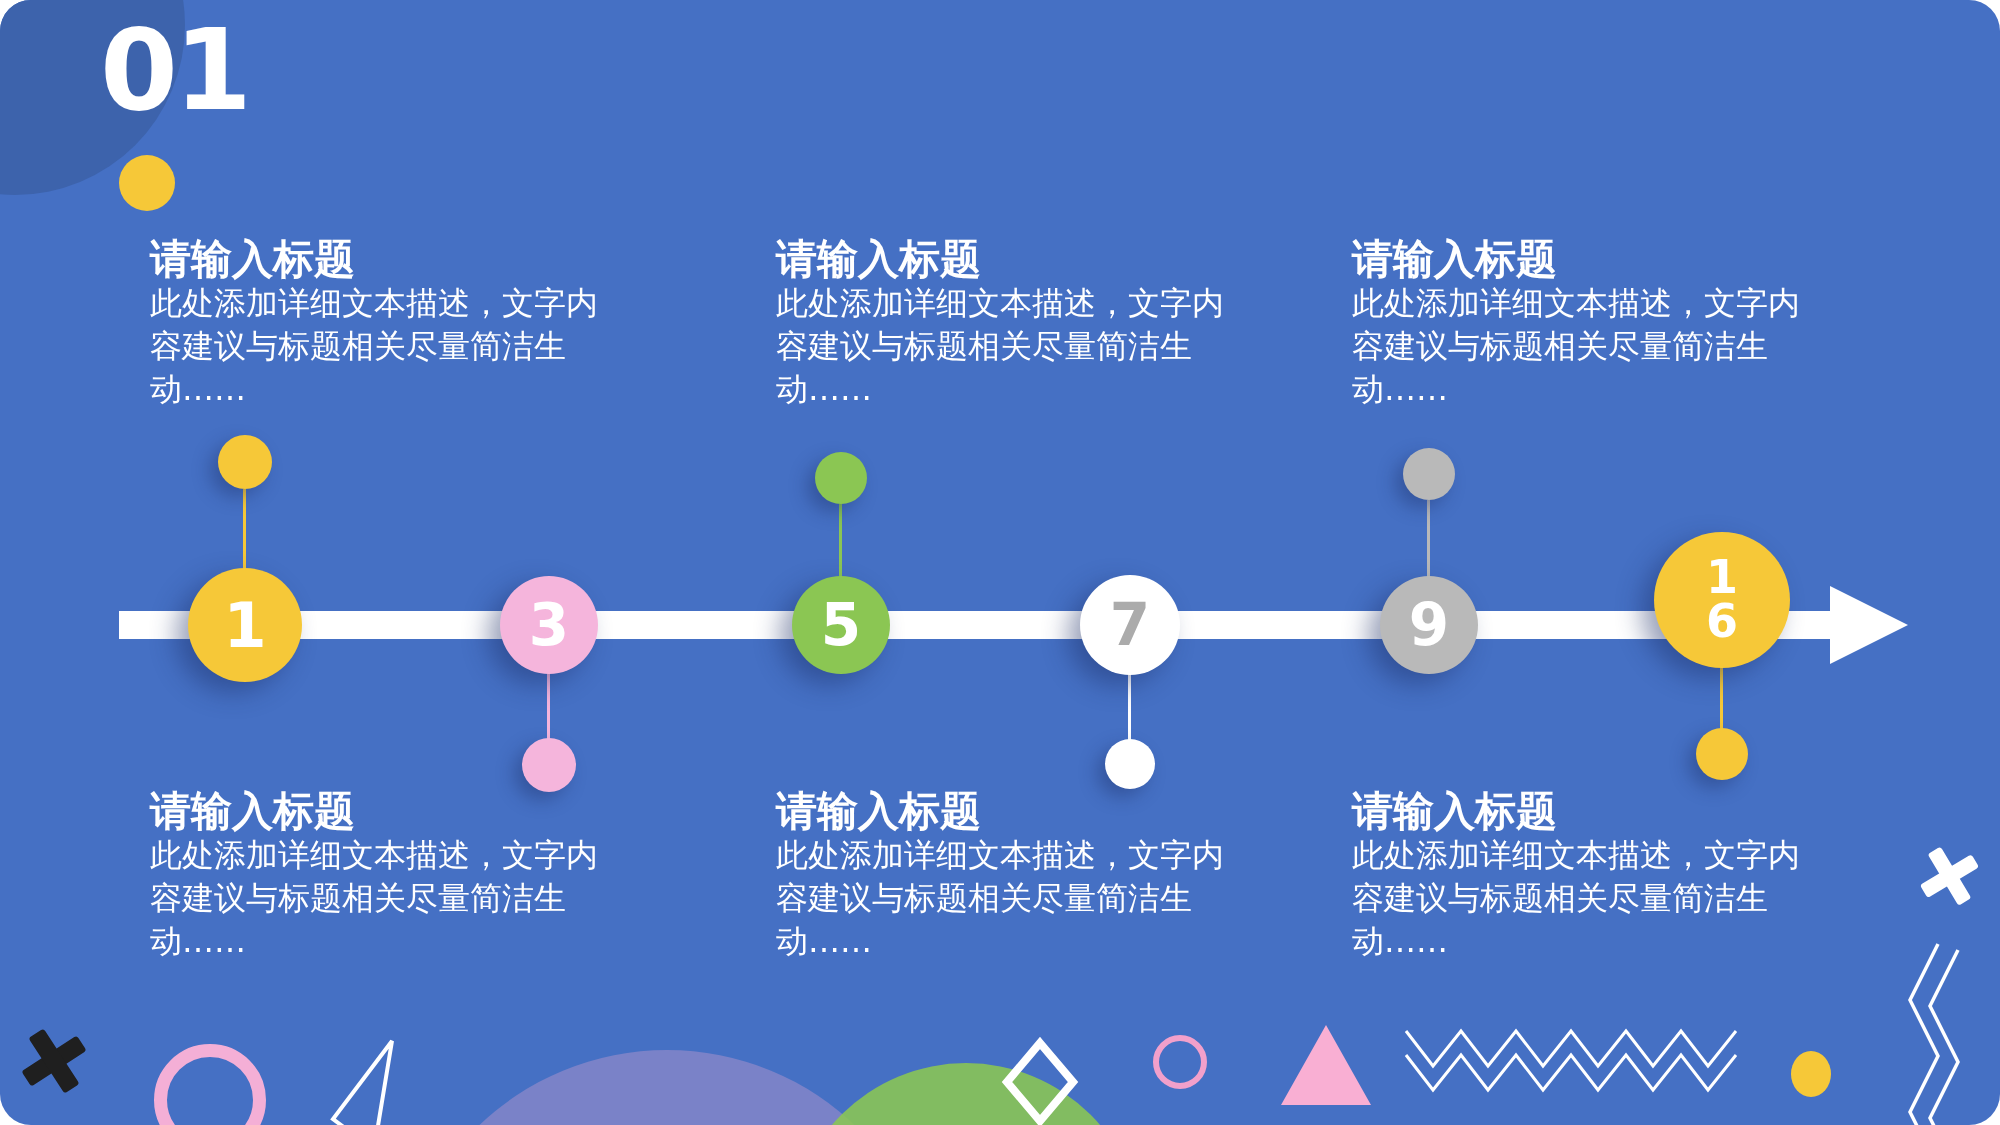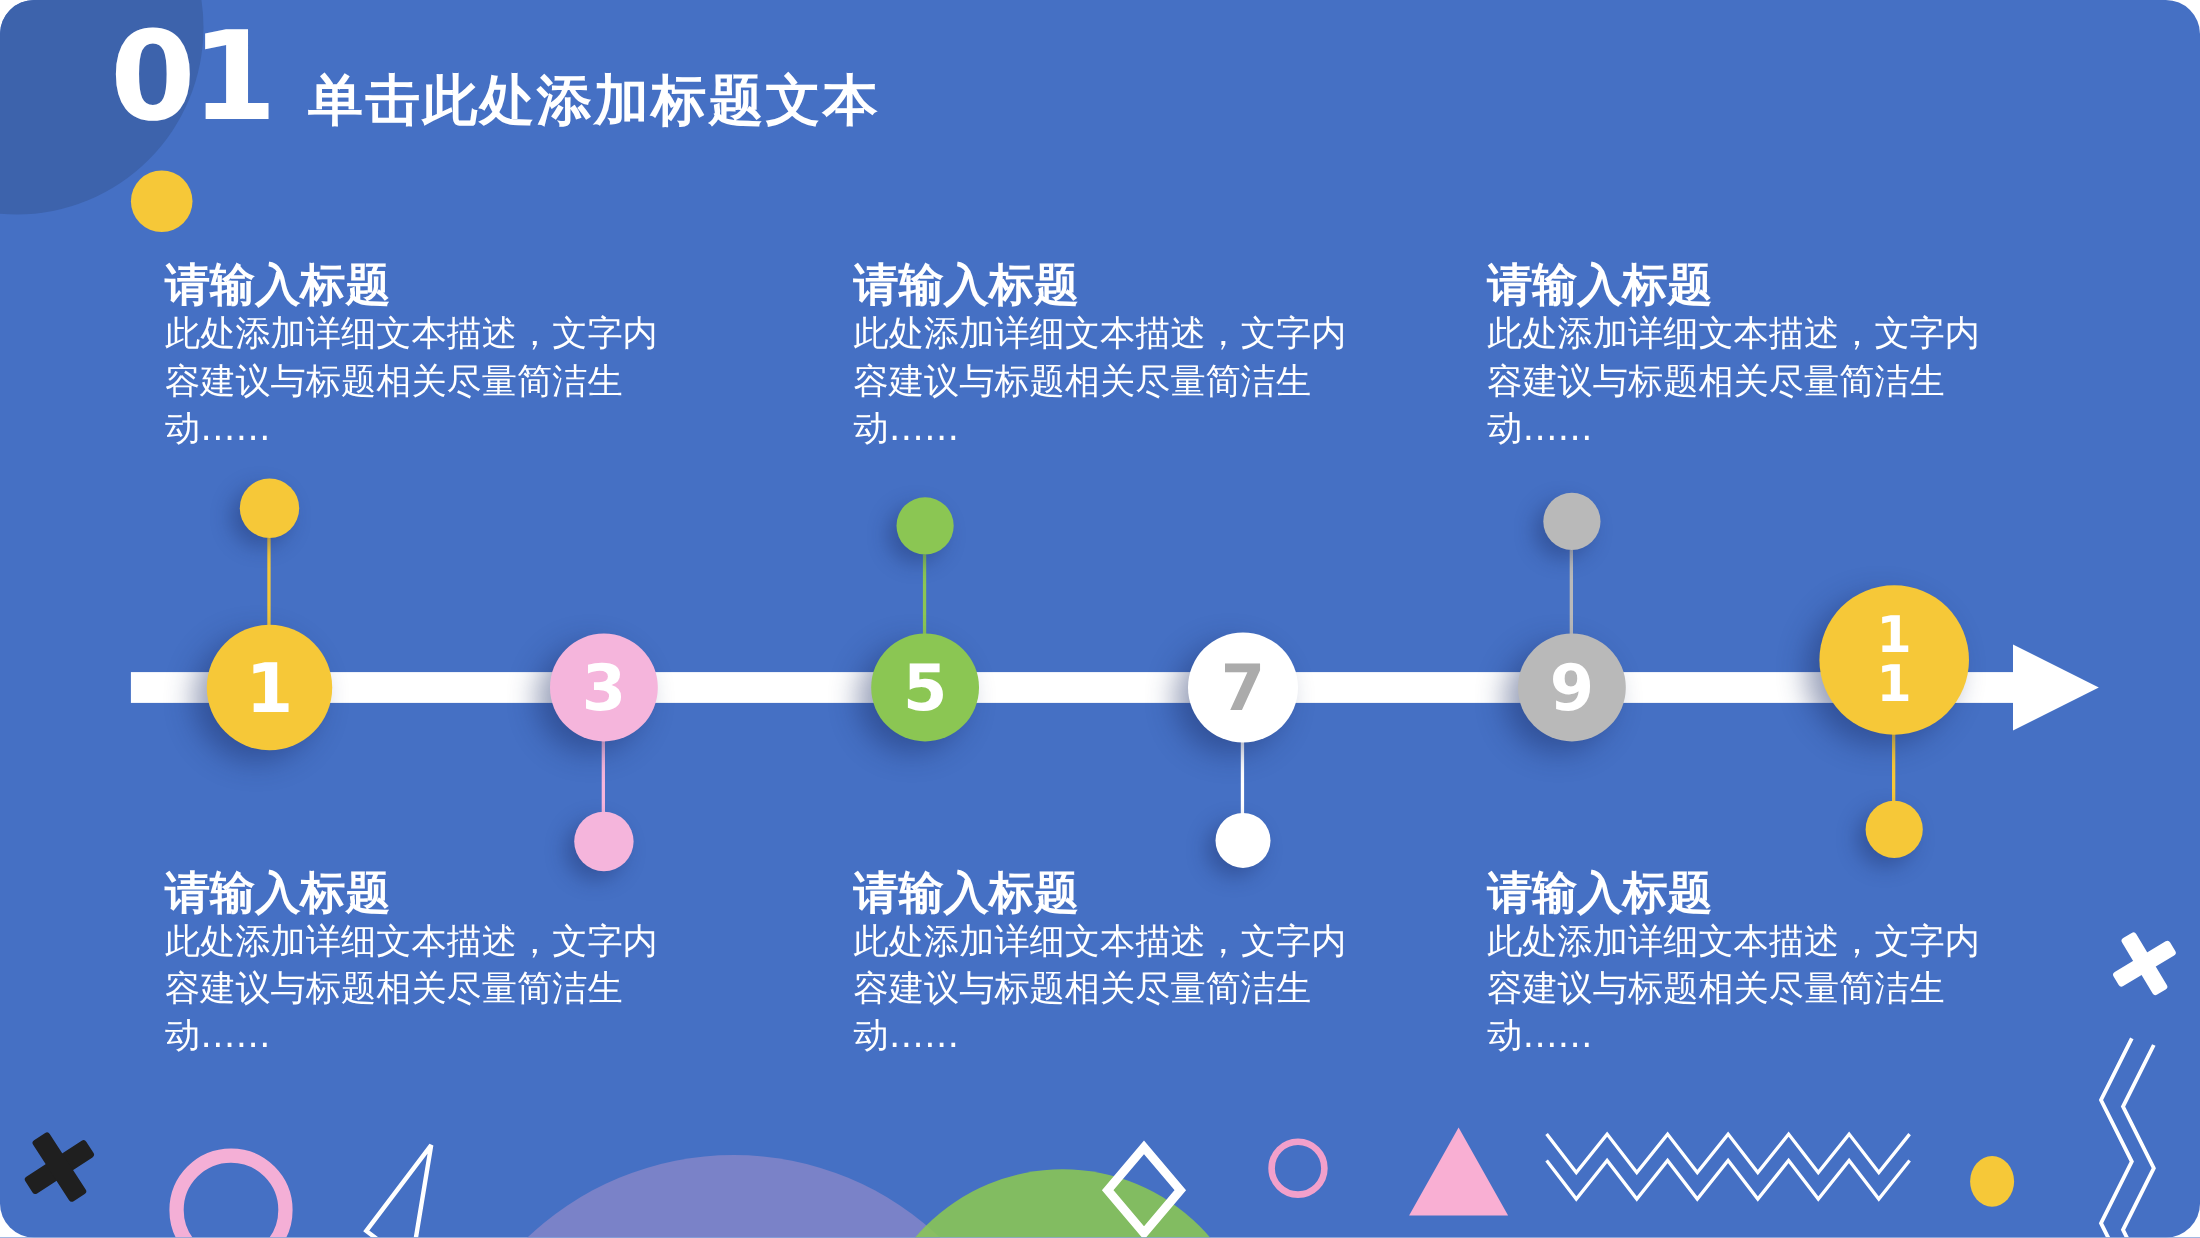--- a/index.html
+++ b/index.html
@@ -62,21 +62,20 @@
 
   #overlay-svg{left:0; top:0; pointer-events:none;}
 </style>
 </head>
 <body>
 
 <div id="stage">
 
   <div class="abs circle" id="corner-circle"></div>
   <div class="abs" id="section-number">01</div>
-  <div class="abs" id="slide-title">单击此处添加标题文本</div>
   <div class="abs circle" id="header-dot"></div>
 
   <div class="abs tbox" style="left:150px; top:236px;">
     <div class="tbox-title">请输入标题</div>
     <div class="tbox-body">此处添加详细文本描述，文字内容建议与标题相关尽量简洁生动……</div>
   </div>
   <div class="abs tbox" style="left:776px; top:236px;">
     <div class="tbox-title">请输入标题</div>
     <div class="tbox-body">此处添加详细文本描述，文字内容建议与标题相关尽量简洁生动……</div>
   </div>
@@ -110,21 +109,21 @@
   <div class="abs circle node c-green" style="left:792px; top:576px; width:98px; height:98px; font-size:58px;">
     <span>5</span>
   </div>
   <div class="abs circle node c-white num-gray" style="left:1080px; top:575px; width:100px; height:100px; font-size:58px;">
     <span>7</span>
   </div>
   <div class="abs circle node c-gray" style="left:1380px; top:576px; width:98px; height:98px; font-size:58px;">
     <span>9</span>
   </div>
   <div class="abs circle node c-yellow" style="left:1654px; top:532px; width:136px; height:136px; font-size:46px;">
-    <span class="wrap-digits">11</span>
+    <span class="wrap-digits">16</span>
   </div>
 
   <div class="abs tbox" style="left:150px; top:788px;">
     <div class="tbox-title">请输入标题</div>
     <div class="tbox-body">此处添加详细文本描述，文字内容建议与标题相关尽量简洁生动……</div>
   </div>
   <div class="abs tbox" style="left:776px; top:788px;">
     <div class="tbox-title">请输入标题</div>
     <div class="tbox-body">此处添加详细文本描述，文字内容建议与标题相关尽量简洁生动……</div>
   </div>

